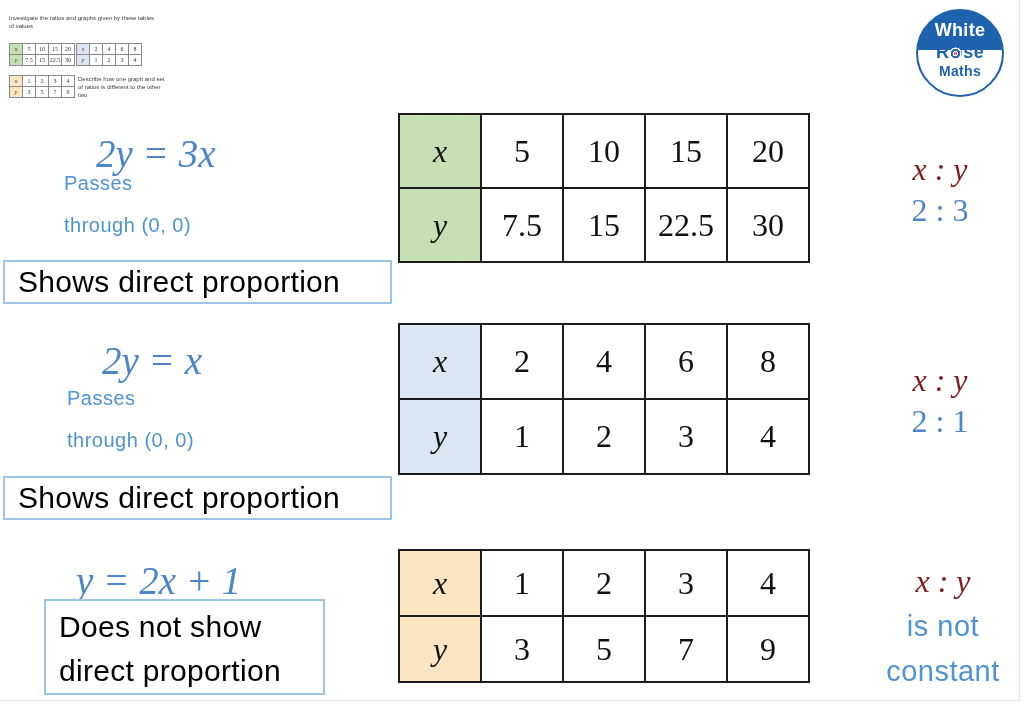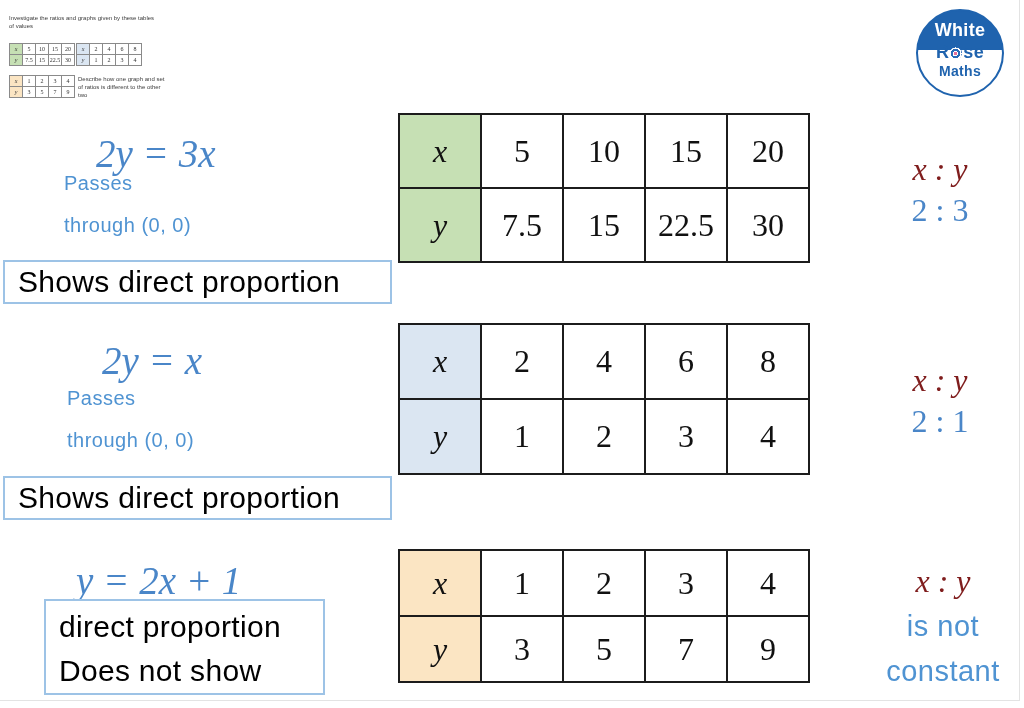--- a/index.html
+++ b/index.html
@@ -185,22 +185,22 @@
   </tbody>
     </table>
 
   <div class="ratio r2">
     <div class="math-it">x : y</div>
     <div class="math-up">2 : 1</div>
   </div>
 
   <div class="eq eq3">y = 2x + 1</div>
   <div class="ansbox box3">
+    <div>Does not show</div>
     <div>direct proportion</div>
-    <div>Does not show</div>
   </div>
 
   <table class="vtable t3">
     <tbody>
         <tr>
       <td class="vh hdr-yellow">x</td>
       <td>1</td>
       <td>2</td>
       <td>3</td>
       <td>4</td>

